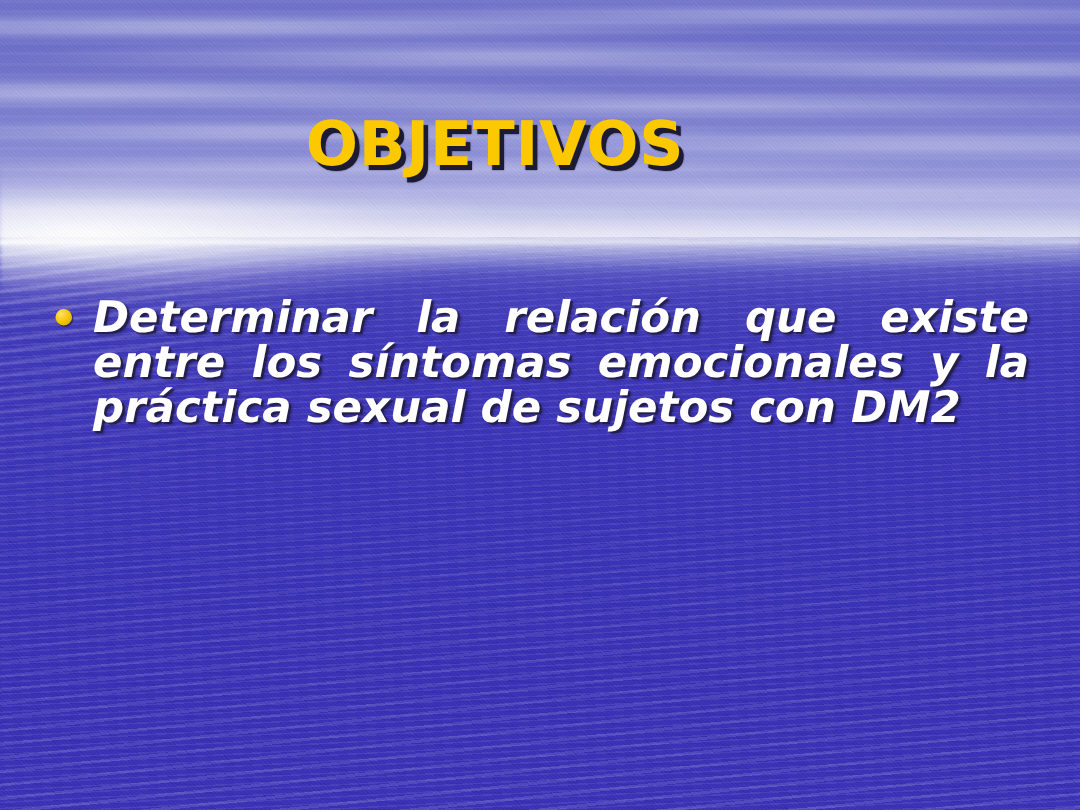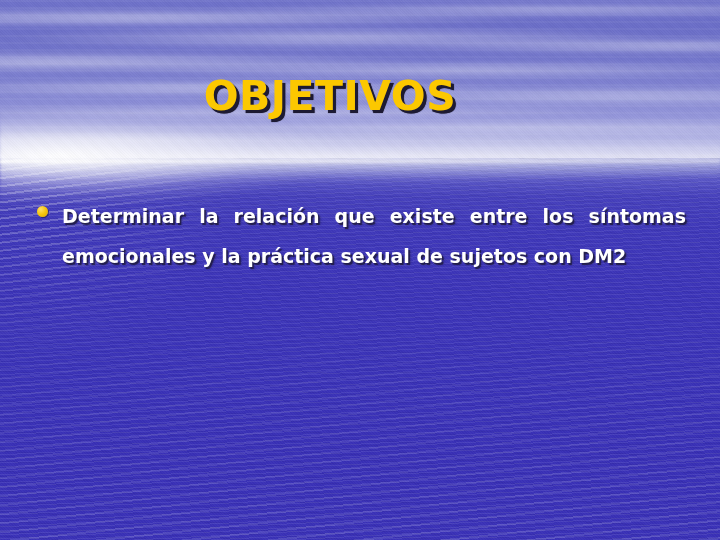--- a/index.html
+++ b/index.html
@@ -158,29 +158,30 @@
   .bullet-dot{
     position:absolute;
     left:3px;top:10px;
     width:11px;height:11px;
     border-radius:50%;
     background:radial-gradient(circle at 34% 30%, #ffe066 0%, #f5c50e 48%, #d8a400 100%);
     box-shadow:1px 1px 0 rgba(25,22,50,.55);
   }
   .bullet-text{
     margin:0;
-    font-size:19px;
+    font-size:29px;
     font-weight:bold;
-    line-height:40px;
+    line-height:30px;
     color:#ffffff;
     text-align:justify;
     text-justify:inter-word;
     text-shadow:
       1.6px 1.6px 0 rgba(30,26,58,.72),
       2.2px 2.2px 2px rgba(20,18,45,.45);
+    font-style: italic;
   }
 </style>
 </head>
 <body>
 
 <div class="slide">
 
   <div class="bg">
     <div class="sky"></div>
     <div class="clouds"></div>

